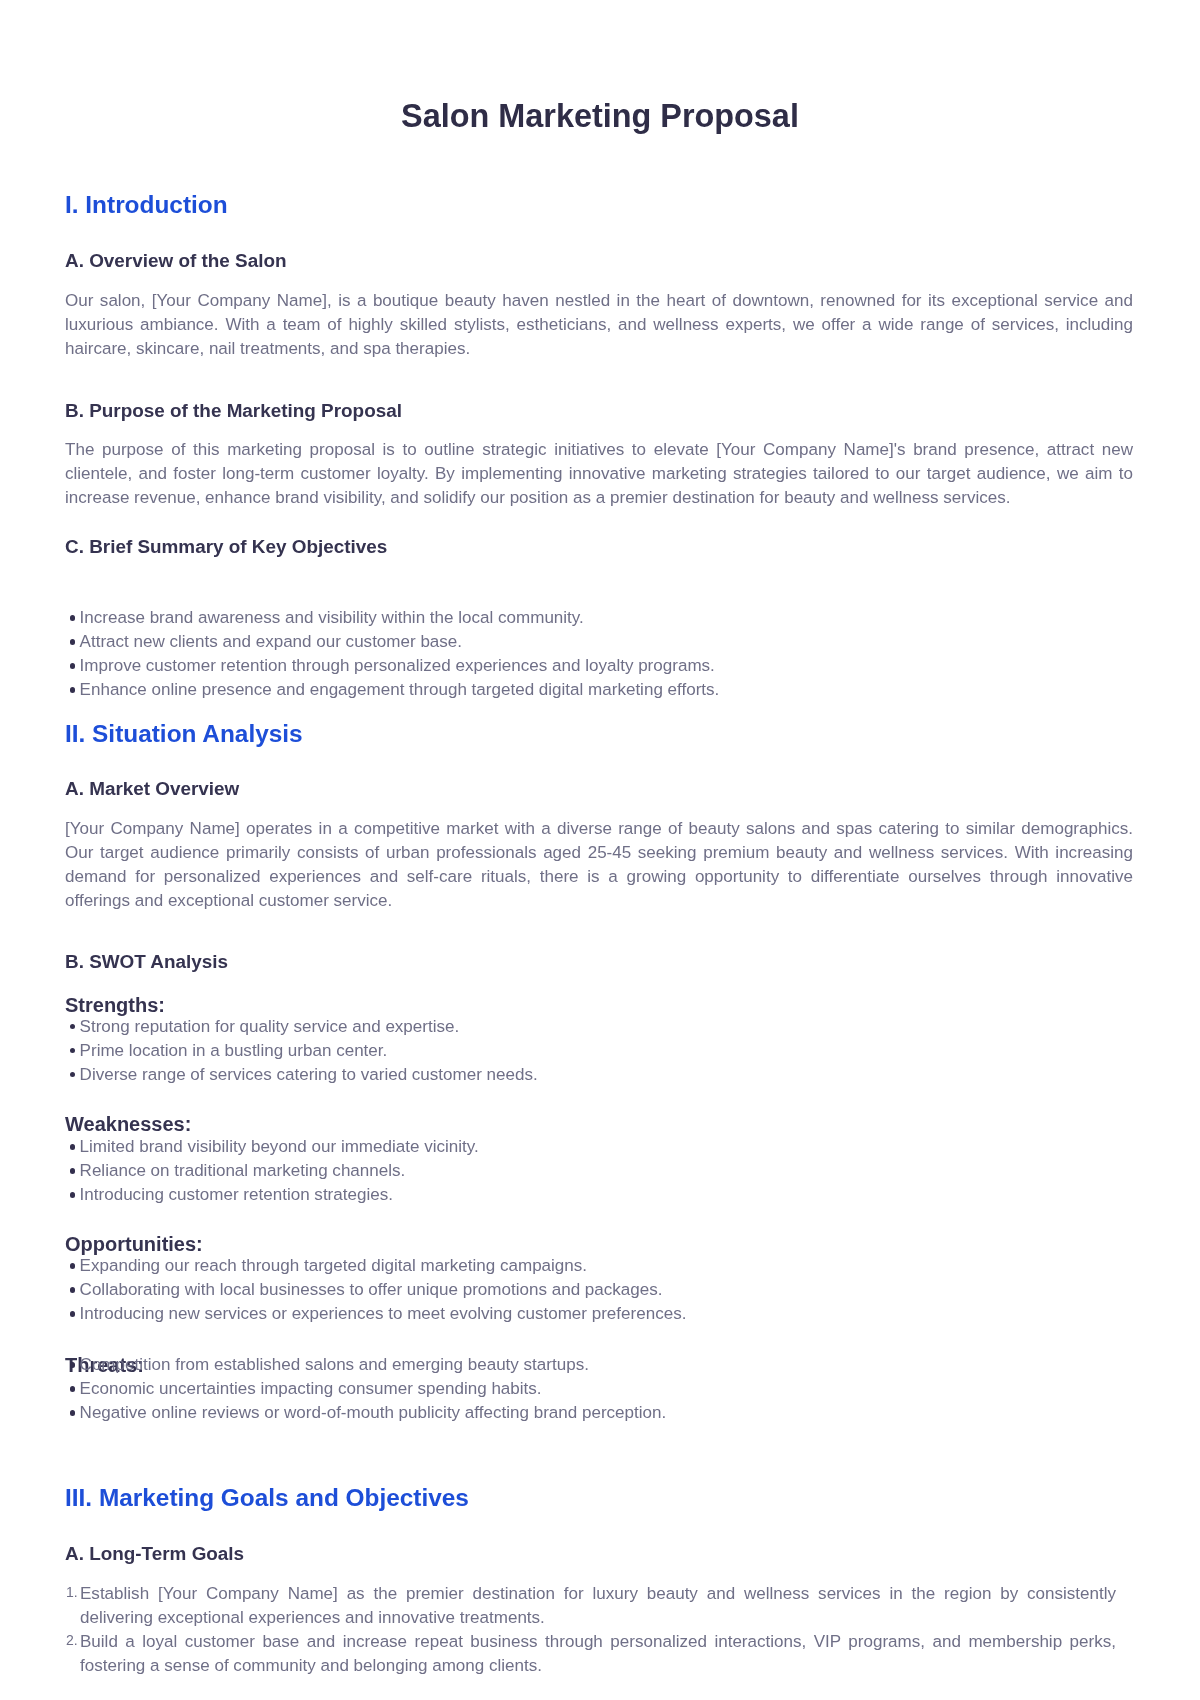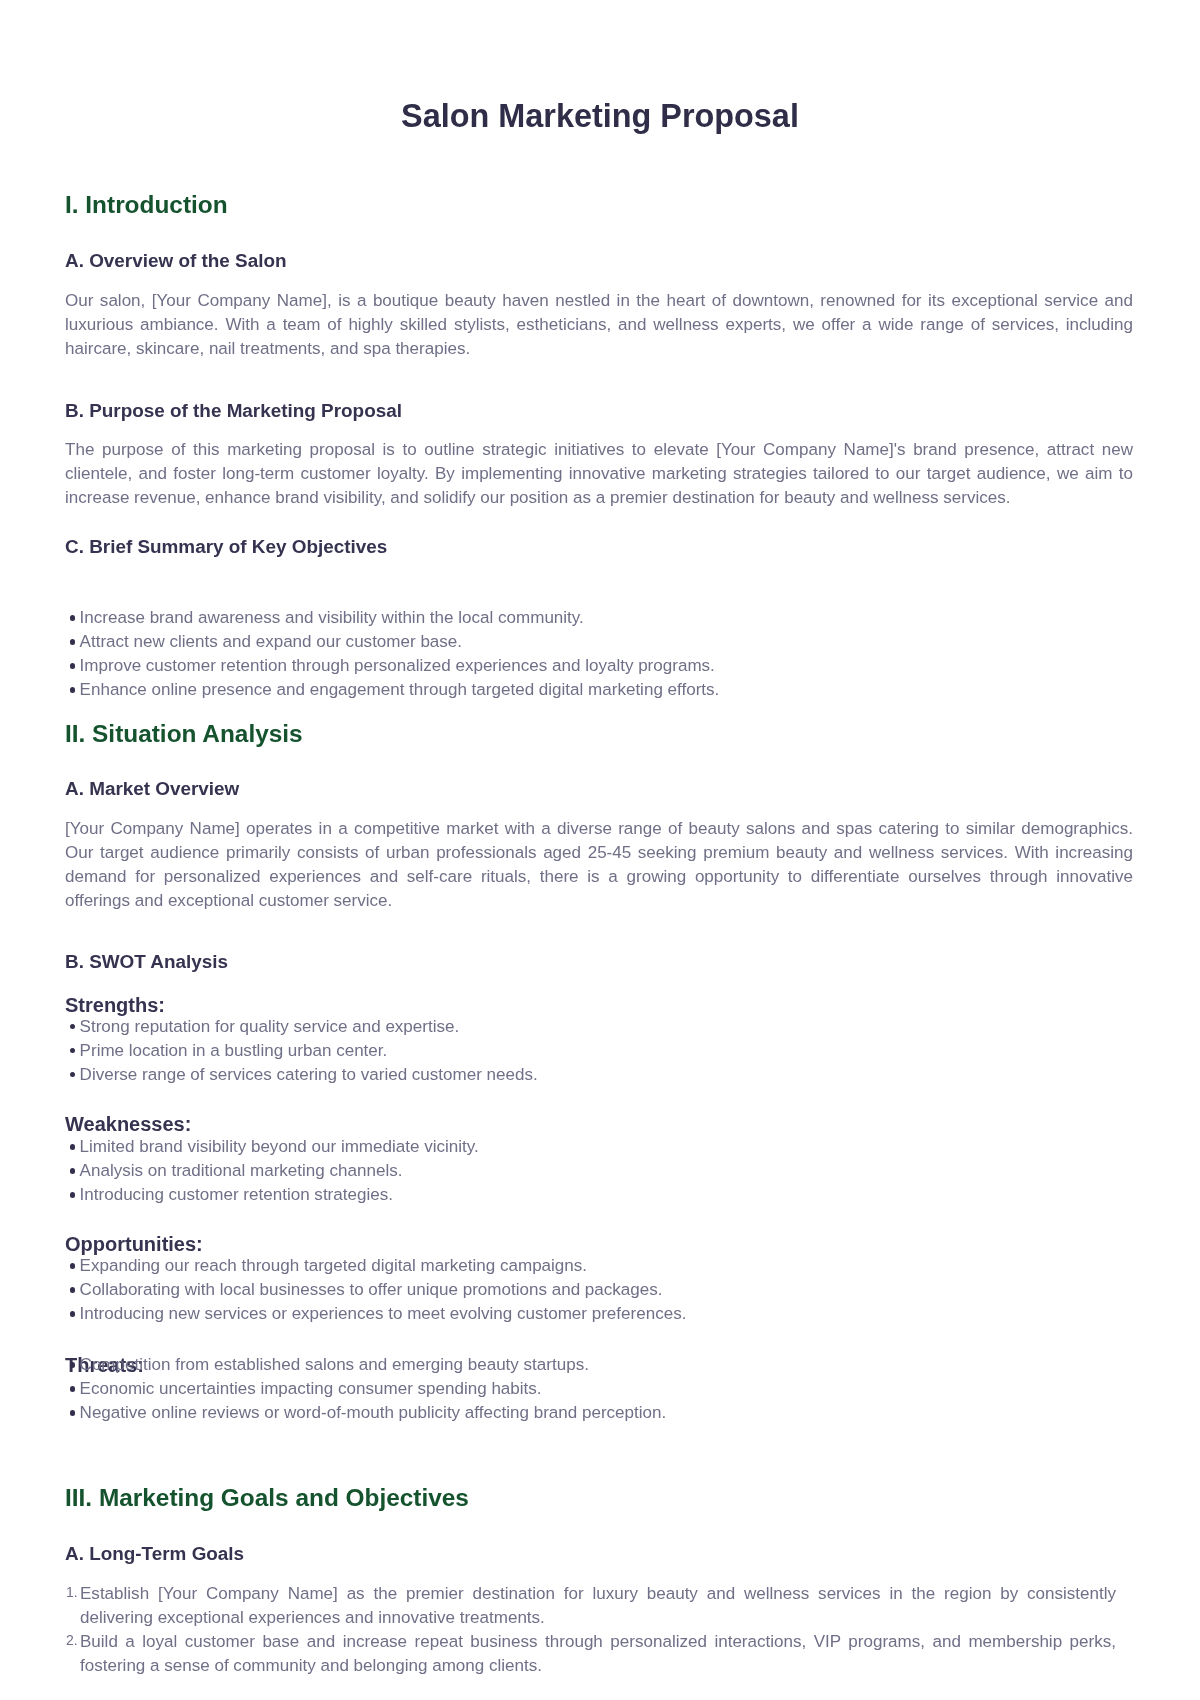--- a/index.html
+++ b/index.html
@@ -10,21 +10,21 @@
     -webkit-font-smoothing:antialiased;
   }
   .page { position:relative; width:1200px; height:1700px; transform:translateZ(0);border-radius:16px; }
 
   .doc-title {
     position:absolute; left:0; width:1200px; text-align:center;
     font-size:32.4px; font-weight:700; color:#2f2d47; line-height:1;
   }
   .sec-heading {
     position:absolute; left:65px; font-size:24.4px; font-weight:700;
-    color:#14532d; line-height:1;
+    color:#1d4ed8; line-height:1;
   }
   .sub-heading {
     position:absolute; left:65px; font-size:18.9px; font-weight:700;
     color:#353350; line-height:1;
   }
   .body-text {
     position:absolute; left:65px; width:1068px; margin:0;
     font-size:17.05px; color:#6f6f87; line-height:24px; text-align:justify;
   }
   .swot-label {
@@ -80,21 +80,21 @@
 <ul class="bullet-list" style="top:1014.8px">
   <li class="bullet-item"><span class="bullet-mark"></span><span class="bullet-text">Strong reputation for quality service and expertise.</span></li>
   <li class="bullet-item"><span class="bullet-mark"></span><span class="bullet-text">Prime location in a bustling urban center.</span></li>
   <li class="bullet-item"><span class="bullet-mark"></span><span class="bullet-text">Diverse range of services catering to varied customer needs.</span></li>
 </ul>
 </div>
 <div class="swot-group">
 <div class="swot-label" style="top:1114.2px">Weaknesses:</div>
 <ul class="bullet-list" style="top:1135px">
   <li class="bullet-item"><span class="bullet-mark"></span><span class="bullet-text">Limited brand visibility beyond our immediate vicinity.</span></li>
-  <li class="bullet-item"><span class="bullet-mark"></span><span class="bullet-text">Analysis on traditional marketing channels.</span></li>
+  <li class="bullet-item"><span class="bullet-mark"></span><span class="bullet-text">Reliance on traditional marketing channels.</span></li>
   <li class="bullet-item"><span class="bullet-mark"></span><span class="bullet-text">Introducing customer retention strategies.</span></li>
 </ul>
 </div>
 <div class="swot-group">
 <div class="swot-label" style="top:1234.2px">Opportunities:</div>
 <ul class="bullet-list" style="top:1254px">
   <li class="bullet-item"><span class="bullet-mark"></span><span class="bullet-text">Expanding our reach through targeted digital marketing campaigns.</span></li>
   <li class="bullet-item"><span class="bullet-mark"></span><span class="bullet-text">Collaborating with local businesses to offer unique promotions and packages.</span></li>
   <li class="bullet-item"><span class="bullet-mark"></span><span class="bullet-text">Introducing new services or experiences to meet evolving customer preferences.</span></li>
 </ul>

